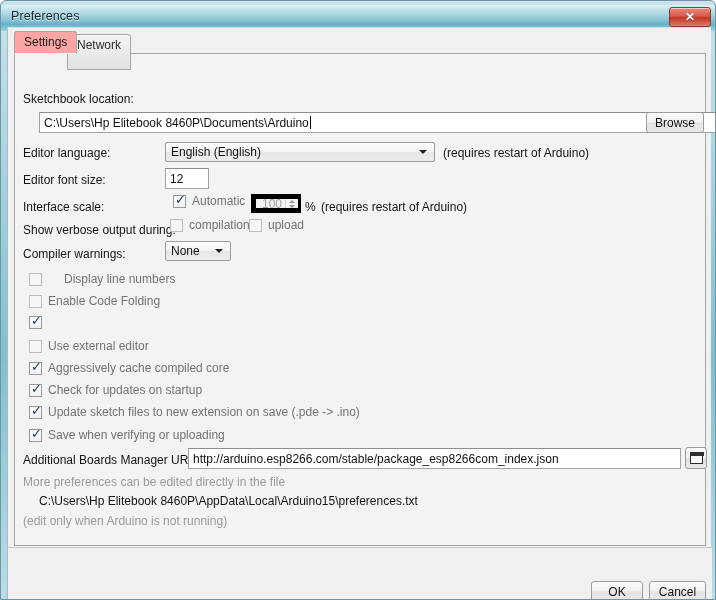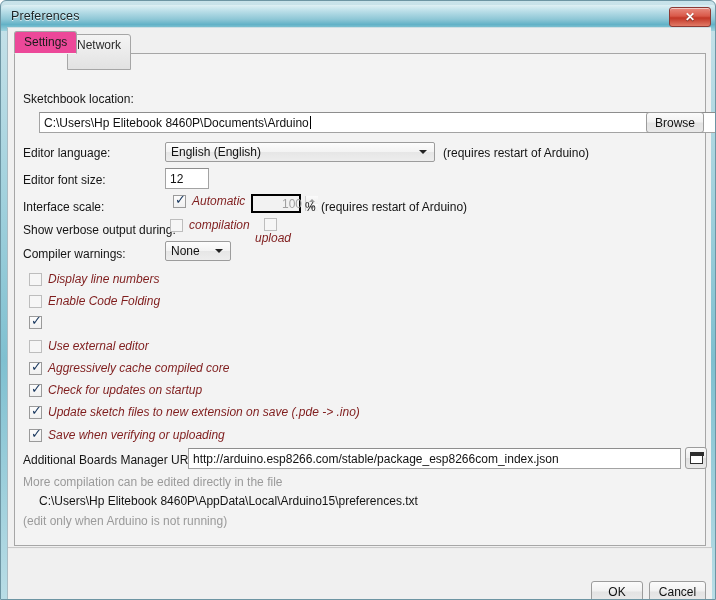--- a/index.html
+++ b/index.html
@@ -85,21 +85,21 @@
     font-size: 12px;
     color: #1a1a1a;
     padding: 3px 9px 0 9px;
     border: 1px solid #a6a6a6;
     border-radius: 3px 3px 0 0;
     cursor: pointer;
     white-space: nowrap;
   }
   .tab.active {
     left: 6px;
-    background: #ec4899;
+    background: #fca5a5;
     border-bottom: 1px solid #f3f3f3;
     z-index: 3;
     top: -1px;
     height: 23px;
   }
   .tab.inactive {
     left: 59px;
     top: 2px;
     height: 36px;
     background: linear-gradient(to bottom, #f4f4f4 0%, #e2e2e2 100%);
@@ -211,35 +211,33 @@
   .cbox .tick {
     position: absolute;
     left: 1px; top: -3px;
     font-size: 13px;
     line-height: 13px;
     color: #17365d;
     font-family: "DejaVu Sans", sans-serif;
   }
   .cbrow .cblabel {
     font-size: 12px;
-    color: #7f1d1d;
+    color: #737373;
     margin-left: 6px;
-    font-style: italic;
   }
 
   
   #scale-spinner {
     position: absolute;
     box-sizing: border-box;
-    border: 2px solid #000000;
+    border: 5px solid #000000;
     background: #f2f2f2;
     display: flex;
     align-items: center;
     cursor: default;
-    padding-left: 23px;
   }
   #scale-spinner .sval {
     font-size: 12px;
     color: #a0a0a0;
     padding-left: 6px;
     flex: 1;
     text-align: right;
     padding-right: 3px;
   }
   #scale-spinner .sbtns {
@@ -362,32 +360,32 @@
         </span>
       </div>
       <div class="lbl" style="left:290px; top:146px;">%</div>
       <div class="lbl" style="left:306px; top:146px;">(requires restart of Arduino)</div>
 
       <div class="lbl" style="left:8px; top:169px;">Show verbose output during:</div>
       <div class="cbrow" style="left:155px; top:164px;">
         <span class="cbox off"></span>
         <span class="cblabel">compilation</span>
       </div>
-      <div class="cbrow" style="left:234px; top:164px;flex-direction:column;">
+      <div class="cbrow" style="left:234px; top:164px;">
         <span class="cbox off"></span>
         <span class="cblabel">upload</span>
       </div>
 
       <div class="lbl" style="left:8px; top:193px;">Compiler warnings:</div>
       <div class="combo" style="left:150px; top:187px; width:66px; height:20px;">
         <span>None</span>
         <span class="arrow"></span>
       </div>
 
-      <div class="cbrow" style="left:14px; top:218px;">
+      <div class="cbrow" style="left:14px; top:218px;gap:16px;">
         <span class="cbox off"></span>
         <span class="cblabel">Display line numbers</span>
       </div>
       <div class="cbrow" style="left:14px; top:240px;">
         <span class="cbox off"></span>
         <span class="cblabel">Enable Code Folding</span>
       </div>
       <div class="cbrow" style="left:14px; top:262px;">
         <span class="cbox">
             <span class="tick">✓</span>
@@ -423,21 +421,21 @@
       </div>
 
       <div class="lbl" style="left:8px; top:399px;">Additional Boards Manager URLs:</div>
       <div class="textfield" style="left:173px; top:394px; width:493px; height:21px;">
         <span>http://arduino.esp8266.com/stable/package_esp8266com_index.json</span>
       </div>
       <div id="urls-expand-button" style="left:670px; top:393px; width:22px; height:22px;">
         <span class="wico"></span>
       </div>
 
-      <div class="lbl dim" style="left:8px; top:421px;">More compilation can be edited directly in the file</div>
+      <div class="lbl dim" style="left:8px; top:421px;">More preferences can be edited directly in the file</div>
       <div class="lbl" style="left:24px; top:440px;">C:\Users\Hp Elitebook 8460P\AppData\Local\Arduino15\preferences.txt</div>
       <div class="lbl dim" style="left:8px; top:460px;">(edit only when Arduino is not running)</div>
 
     </div>
 
     <div id="footer-sep"></div>
     <div id="footer">
       <div class="btn" style="left:583px; top:32px; width:52px; height:21px;">OK</div>
       <div class="btn" style="left:641px; top:32px; width:57px; height:21px;">Cancel</div>
     </div>

